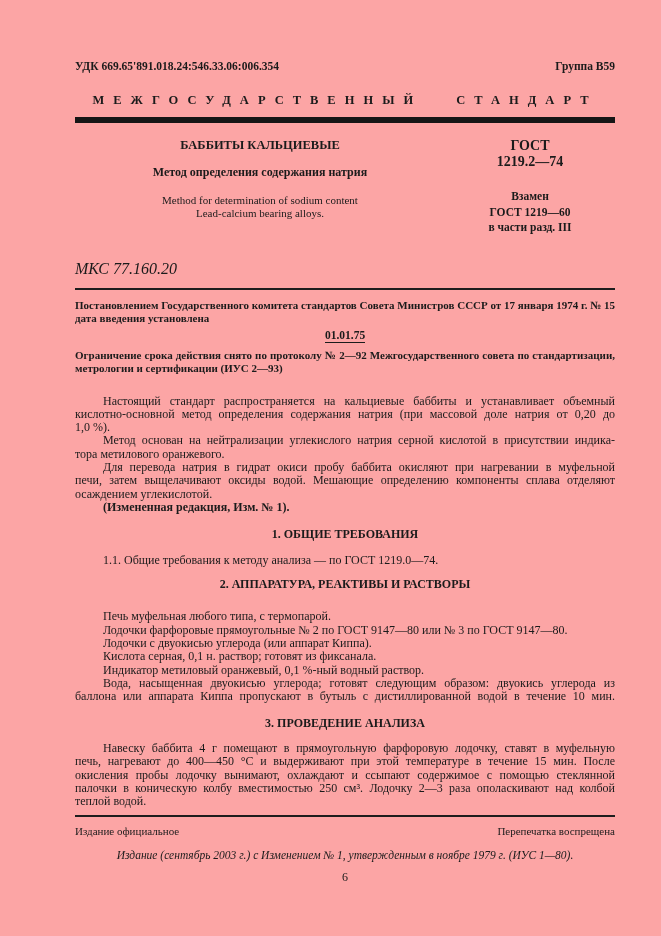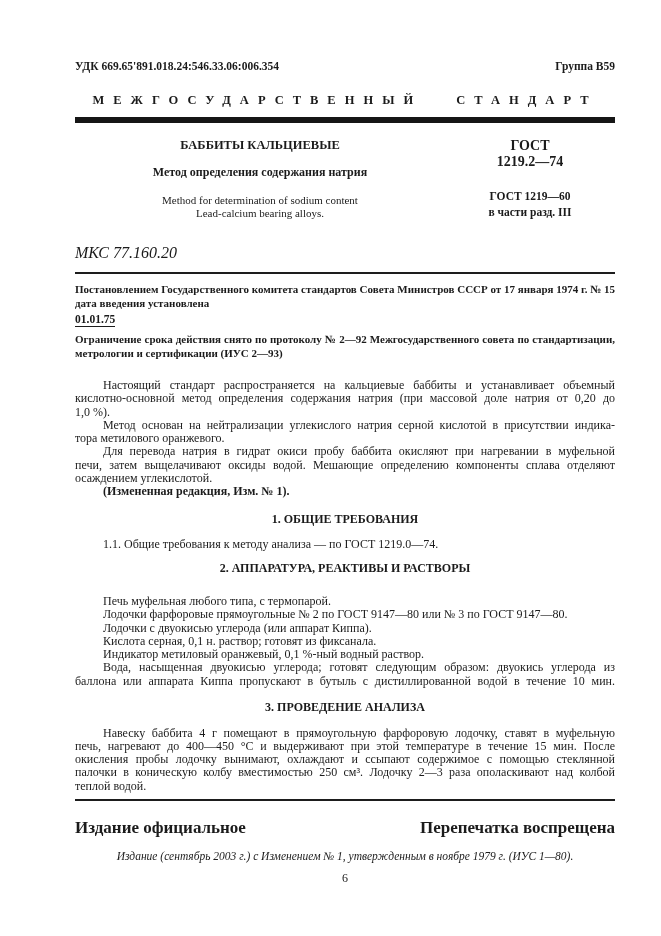--- a/index.html
+++ b/index.html
@@ -1,20 +1,20 @@
 <!DOCTYPE html>
 <html><head>
 <meta charset="utf-8">
 <style>
   html, body { margin: 0; padding: 0; }
   body { background: #e8e8e8; font-family: "Liberation Serif", "DejaVu Serif", serif; }
   .page {
     position: relative;
     width: 661px; height: 936px;
-    background: #ffffff;
+    background: #fca5a5;
     color: #1b1b1b;
     overflow: hidden;
   }
   .content { margin: 0 46px 0 75px; }
 
   
   .udk-row { display: flex; justify-content: space-between; padding-top: 60px; font-size: 11.5px; font-weight: bold; }
 
   
   .banner {
@@ -37,41 +37,41 @@
   .title-right { flex: 1; text-align: center; }
   .gost-designation { font-weight: bold; font-size: 14px; line-height: 16px; }
   .replaces { margin-top: 19px; font-weight: bold; font-size: 11.5px; line-height: 15.5px; }
 
   .mks { margin-top: 24px; font-size: 16px; font-style: italic; }
   .rule { margin-top: 10px; height: 0; border-top: 2px solid #1d1d1d; }
 
   
   .admin { margin-top: 9px; font-weight: bold; font-size: 11px; line-height: 13.5px; }
   .admin2 { margin-top: 6px; font-weight: bold; font-size: 11px; line-height: 13.5px; }
-  .date-line { margin-top: 3px; text-align: left; font-weight: bold; font-size: 11.5px; }
+  .date-line { margin-top: 3px; text-align: center; font-weight: bold; font-size: 11.5px; }
   .date-line span { display: inline-block; border-bottom: 1.5px solid #1b1b1b; padding-bottom: 1px; }
 
   
   .bodytext { font-size: 12px; line-height: 13.3px; }
   .intro { margin-top: 19px; }
   .jline { white-space: nowrap; overflow: hidden; text-align: justify; text-align-last: justify; }
   .jline.last { text-align-last: left; }
   .jline.ind, .item-line { text-indent: 28px; }
   .item-line { white-space: nowrap; overflow: hidden; }
   .amendment { font-weight: bold; text-indent: 28px; }
 
   .sec-heading { margin-top: 14px; text-align: center; font-weight: bold; font-size: 12px; line-height: 13.5px; }
   .sec-heading.h2 { margin-top: 11px; }
   .sec-heading.h3 { margin-top: 13px; }
   .clause { margin-top: 12px; }
   .apparatus { margin-top: 19px; }
 
   
   .footer-rule { margin-top: 6px; height: 0; border-top: 2px solid #1d1d1d; }
-  .footer-row { display: flex; justify-content: space-between; margin-top: 17px; font-weight: bold; font-size: 17px; }
+  .footer-row { display: flex; justify-content: space-between; margin-top: 8px; font-weight: normal; font-size: 11px; }
   .edition-note { margin-top: 12px; text-align: center; font-style: italic; font-size: 11.5px; }
   .page-number { margin-top: 9px; text-align: center; font-size: 12px; }
 </style>
 </head>
 <body>
 
 <div class="page">
   <div class="content">
 
     <div class="udk-row">
@@ -90,20 +90,21 @@
           <div>Method for determination of sodium content</div>
           <div>Lead-calcium bearing alloys.</div>
         </div>
       </div>
       <div class="title-right">
         <div class="gost-designation">
           <div>ГОСТ</div>
           <div>1219.2—74</div>
         </div>
         <div class="replaces">
+          <div>Взамен</div>
           <div>ГОСТ 1219—60</div>
           <div>в части разд. III</div>
         </div>
       </div>
     </div>
 
     <div class="mks">МКС 77.160.20</div>
     <div class="rule"></div>
 
     <div class="admin">

